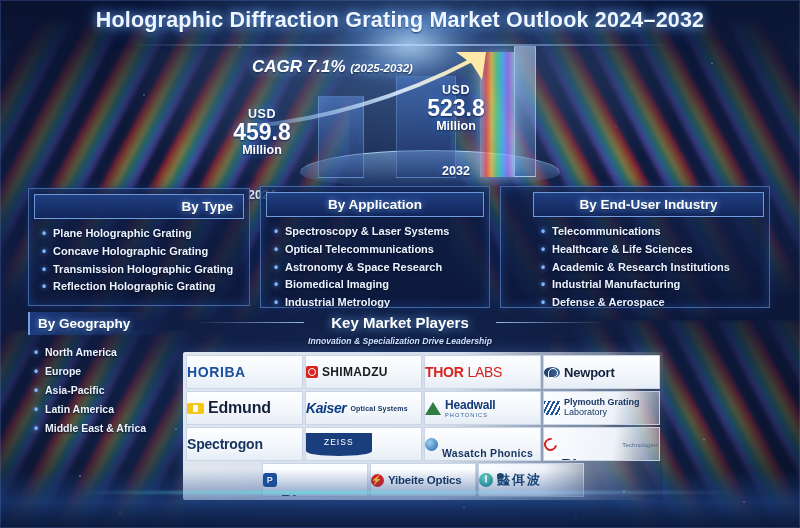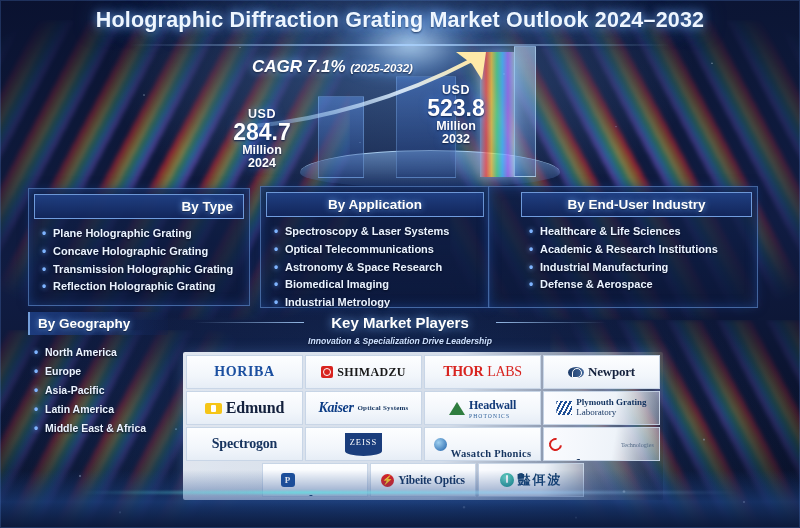--- a/index.html
+++ b/index.html
@@ -104,21 +104,21 @@
   #cagr { position:absolute; left:252px; top:57px; color:#ffffff; font-weight:bold;
           font-style:italic; font-size:17px; white-space:nowrap;
           text-shadow:0 0 8px rgba(120,180,255,.9), 0 1px 2px #04091c; }
   #cagr .yrs { font-size:11.5px; font-weight:bold; }
 
   .kpi { position:absolute; text-align:center; color:#fff;
          text-shadow:0 0 8px rgba(60,120,220,.95), 0 1px 2px #04091c; line-height:1.02; }
   .kpi .u { font-size:12.5px; font-weight:bold; letter-spacing:.5px; }
   .kpi .v { font-size:23px; font-weight:bold; }
   .kpi .m { font-size:12.5px; font-weight:bold; }
-  .kpi .y { font-size:12.5px; font-weight:bold; }
+  .kpi .y { font-size:12.5px; font-weight:bold;margin-top:32px; }
   #kpi-2024 { left:212px; top:108px; width:100px; }
   #kpi-2032 { left:404px; top:84px; width:104px; }
 
   
   .panel {
     position:absolute;
     background:linear-gradient(180deg, rgba(16,32,72,.80), rgba(10,22,56,.66));
     border:1px solid rgba(120,175,255,.50);
     box-shadow:0 0 12px rgba(40,90,180,.45) inset, 0 0 8px rgba(20,50,120,.5);
     padding:5px;
@@ -132,21 +132,21 @@
   .panel ul { list-style:none; margin:6px 4px 2px 6px; }
   .panel li { color:#eaf3ff; font-size:11px; font-weight:bold; line-height:1.62;
               text-shadow:0 1px 2px rgba(4,10,30,.95); position:relative; padding-left:13px; }
   .panel li::before { content:"•"; position:absolute; left:2px; top:-1px;
               color:#7fb4ff; font-size:12px; text-shadow:0 0 5px rgba(110,170,255,.9); }
 
   #p-type { left:28px; top:188px; width:222px; height:118px; }
   #p-type .panel-head { text-align:right; }
   #p-app  { left:260px; top:186px; width:230px; height:122px; }
   #p-app .panel-head { text-align:center; }
-  #p-end  { left:488px; top:186px; width:270px; height:122px;padding-left:32px; }
+  #p-end  { left:500px; top:186px; width:270px; height:122px;padding-left:32px; }
   #p-end .panel-head { text-align:center; }
   #p-geo  { left:28px; top:312px; width:140px; height:128px; background:none; border:none; box-shadow:none; padding:0; }
   #p-geo .panel-head { background:linear-gradient(90deg, rgba(30,62,130,.92), rgba(14,30,76,.25));
                        border:none; border-left:2px solid rgba(140,190,255,.8); padding:4px 8px; }
   #p-geo ul { margin:8px 2px 0 4px; }
   #p-geo li { font-size:10.5px; line-height:1.8; }
 
   
   #kmp-band { position:absolute; left:24px; top:310px; right:24px; height:32px; }
   #kmp-title { position:absolute; left:0; right:0; top:4px; text-align:center;
@@ -162,40 +162,40 @@
 
   #logo-grid {
     position:absolute; left:183px; top:352px; width:480px;
     display:flex; flex-direction:column; gap:2px;
     padding:3px; border-radius:2px;
     background:linear-gradient(100deg, rgba(232,238,246,.96) 0%, rgba(226,234,244,.93) 55%, rgba(222,232,244,.45) 84%, rgba(220,230,244,0) 100%);
     box-shadow:0 0 14px rgba(120,170,255,.25);
   }
   .logo-row { display:flex; gap:2px; height:34px; }
   .logo-cell {
-    flex:1; display:flex; align-items:center; justify-content:center; gap:4px;
+    flex:1; display:flex; align-items:center; gap:4px;
     background:linear-gradient(180deg,#fdfeff 0%,#f2f6fb 62%,#e6edf6 100%);
     border:1px solid rgba(195,210,228,.9);
-    overflow:hidden; white-space:nowrap;font-family:Liberation Serif, serif;
+    overflow:hidden; white-space:nowrap;
   }
   .logo-cell.fade { background:linear-gradient(100deg,#fbfcff 0%,#eef3f9 60%, rgba(238,243,249,.35) 100%); }
   .lg { font-weight:bold; font-size:12.5px; letter-spacing:-.2px; }
   .lg-sm { font-size:7.5px; font-weight:bold; letter-spacing:.2px; }
   .lg-horiba { color:#1b4fa0; font-size:14px; letter-spacing:.6px; }
   .lg-shimadzu { color:#1a1a1a; font-size:12px; letter-spacing:.3px; }
   .lg-thor { color:#d8231f; font-size:14px; letter-spacing:-.3px; }
   .lg-newport { color:#14213d; font-size:13px; }
   .lg-edmund { color:#14213d; font-size:16px; }
   .lg-kaiser { color:#0c3c85; font-size:14px; font-style:italic; letter-spacing:-.4px; }
   .lg-kaiser-sub { color:#13335f; font-size:7px; }
   .lg-headwall { color:#123a78; font-size:12px; }
   .lg-headwall-sub { color:#2a5d98; font-size:5.6px; letter-spacing:1.1px; }
   .lg-plymouth { color:#11325f; font-size:9px; line-height:1.08; text-align:left; white-space:normal; }
   .lg-spectrogon { color:#16335e; font-size:14px; }
-  .lg-zeiss { background:#1a3d7c; color:#fff; font-size:8.5px; letter-spacing:1px; padding:4px 5px 9px;
+  .lg-zeiss { background:#1a3d7c; color:#fff; font-size:8.5px; letter-spacing:1px; padding:4px 18px 9px;
               border-radius:0 0 50% 50%/0 0 22% 22%; }
   .lg-wasatch { color:#15345f; font-size:10.5px; letter-spacing:.3px;margin-top:18px; }
   .lg-photop { color:#16325c; font-size:17px;margin-top:44px; }
   .lg-photop-sub { color:#556b88; font-size:6.2px; }
   .lg-yibeite { color:#15345f; font-size:11.5px; }
   .lg-cjk { color:#14406e; font-size:13px; letter-spacing:2px; }
 
   .icn { display:inline-block; flex:0 0 auto; }
   .icn-shimadzu { width:12px; height:12px; background:#d8231f; border-radius:2px;
                   position:relative; }
@@ -264,21 +264,21 @@
   </svg>
 
   <div id="cagr">
     <span>CAGR</span>
     <span>7.1%</span>
     <span class="yrs">(2025-2032)</span>
   </div>
 
   <div class="kpi" id="kpi-2024">
     <div class="u">USD</div>
-    <div class="v">284.7</div>
+    <div class="v">459.8</div>
     <div class="m">Million</div>
     <div class="y">2024</div>
   </div>
 
   <div class="kpi" id="kpi-2032">
     <div class="u">USD</div>
     <div class="v">523.8</div>
     <div class="m">Million</div>
     <div class="y">2032</div>
   </div>
@@ -300,20 +300,21 @@
       <li>Optical Telecommunications</li>
       <li>Astronomy &amp; Space Research</li>
       <li>Biomedical Imaging</li>
       <li>Industrial Metrology</li>
     </ul>
   </div>
 
   <div class="panel" id="p-end">
     <div class="panel-head">By End-User Industry</div>
     <ul>
+      <li>Telecommunications</li>
       <li>Healthcare &amp; Life Sciences</li>
       <li>Academic &amp; Research Institutions</li>
       <li>Industrial Manufacturing</li>
       <li>Defense &amp; Aerospace</li>
     </ul>
   </div>
 
   <div class="panel" id="p-geo">
     <div class="panel-head">By Geography</div>
     <ul>

